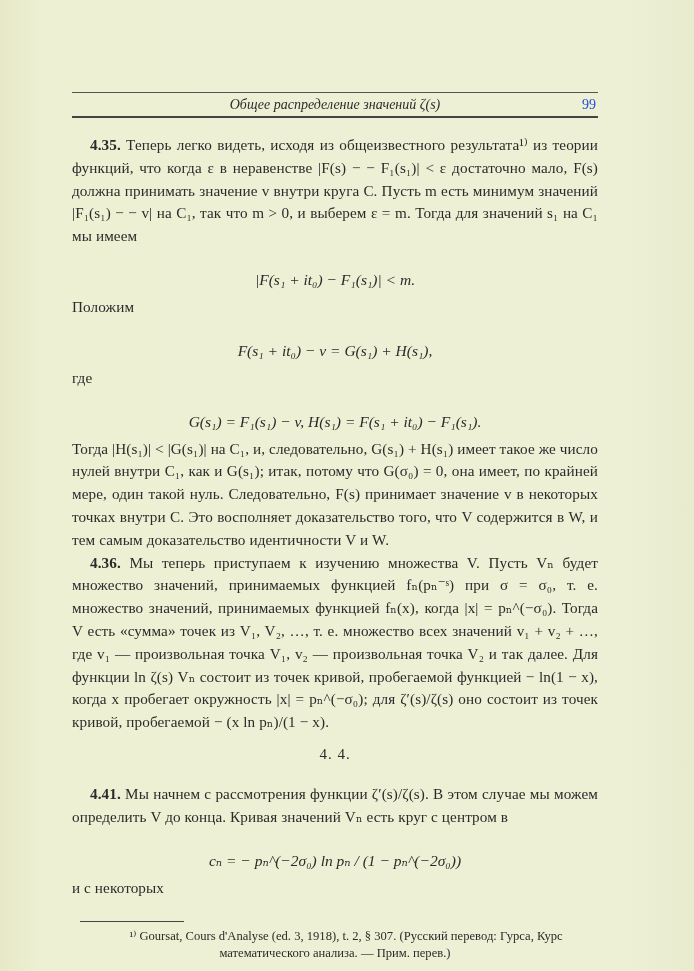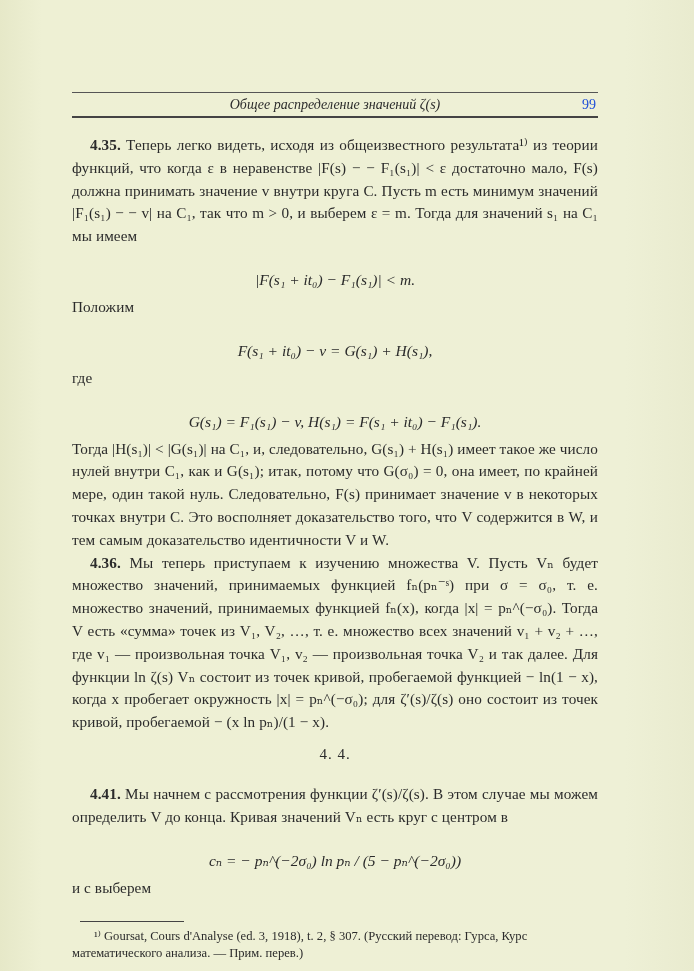--- a/index.html
+++ b/index.html
@@ -15,21 +15,21 @@
   .rule.thick { height:2px; background:#444; }
   .header { position:relative; height:23px; line-height:23px; font-style:italic; font-size:14px; text-align:center; }
   .header .pnum { position:absolute; right:2px; top:0; font-style:normal; color:#1d4ed8; }
   .txt { font-size:15.2px; line-height:22.8px; text-align:justify; letter-spacing:0.1px; margin:0; }
   .indent { text-indent:18px; }
   .formula { text-align:center; font-size:15.5px; font-style:italic; margin:20px 0 4px 0; line-height:24px; }
   .sec { text-align:center; font-size:15px; margin:12px 0 20px 0; letter-spacing:1px; }
   .num { font-weight:bold; }
   .fn-rule { width:104px; height:1px; background:#444; margin:22px 0 6px 8px; }
   .fn { font-size:12.6px; line-height:17px; margin:0; }
-  .fn-ind { text-indent:22px; }
+  .fn-ind { text-indent:22px;text-align:center; }
   .sig { font-size:12px; margin:24px 0 0 30px; color:#555; }
 </style>
 </head>
 <body>
 
 <div class="page">
   <div class="rule"></div>
   <div class="header">
     <span>Общее распределение значений ζ(s)</span>
     <span class="pnum">99</span>
@@ -44,20 +44,20 @@
   <div class="formula">F(s₁ + it₀) − v = G(s₁) + H(s₁),</div>
   <p class="txt">где</p>
   <div class="formula">G(s₁) = F₁(s₁) − v,  H(s₁) = F(s₁ + it₀) − F₁(s₁).</div>
   <p class="txt">Тогда |H(s₁)| &lt; |G(s₁)| на C₁, и, следовательно, G(s₁) + H(s₁) имеет такое же число нулей внутри C₁, как и G(s₁); итак, потому что G(σ₀) = 0, она имеет, по крайней мере, один такой нуль. Следовательно, F(s) принимает значение v в некоторых точках внутри C. Это восполняет доказательство того, что V содержится в W, и тем самым доказательство идентичности V и W.</p>
 
   <p class="txt indent"><span class="num">4.36.</span> <span>Мы теперь приступаем к изучению множества V. Пусть Vₙ будет множество значений, принимаемых функцией fₙ(pₙ⁻ˢ) при σ = σ₀, т. е. множество значений, принимаемых функцией fₙ(x), когда |x| = pₙ^(−σ₀). Тогда V есть «сумма» точек из V₁, V₂, …, т. е. множество всех значений v₁ + v₂ + …, где v₁ — произвольная точка V₁, v₂ — произвольная точка V₂ и так далее. Для функции ln ζ(s) Vₙ состоит из точек кривой, пробегаемой функцией − ln(1 − x), когда x пробегает окружность |x| = pₙ^(−σ₀); для ζ′(s)/ζ(s) оно состоит из точек кривой, пробегаемой − (x ln pₙ)/(1 − x).</span></p>
 
   <div class="sec">4. 4.</div>
 
   <p class="txt indent"><span class="num">4.41.</span> <span>Мы начнем с рассмотрения функции ζ′(s)/ζ(s). В этом случае мы можем определить V до конца. Кривая значений Vₙ есть круг с центром в</span></p>
-  <div class="formula">cₙ = − pₙ^(−2σ₀) ln pₙ / (5 − pₙ^(−2σ₀))</div>
-  <p class="txt">и с выберем</p>
+  <div class="formula">cₙ = − pₙ^(−2σ₀) ln pₙ / (1 − pₙ^(−2σ₀))</div>
+  <p class="txt">и с некоторых</p>
 
   <div class="fn-rule"></div>
   <p class="fn fn-ind">¹⁾ Goursat, Cours d'Analyse (ed. 3, 1918), t. 2, § 307. (Русский перевод: Гурса, Курс математического анализа. — Прим. перев.)</p>
 
   <div class="sig">7*</div>
 </div>
 
 </body></html>

